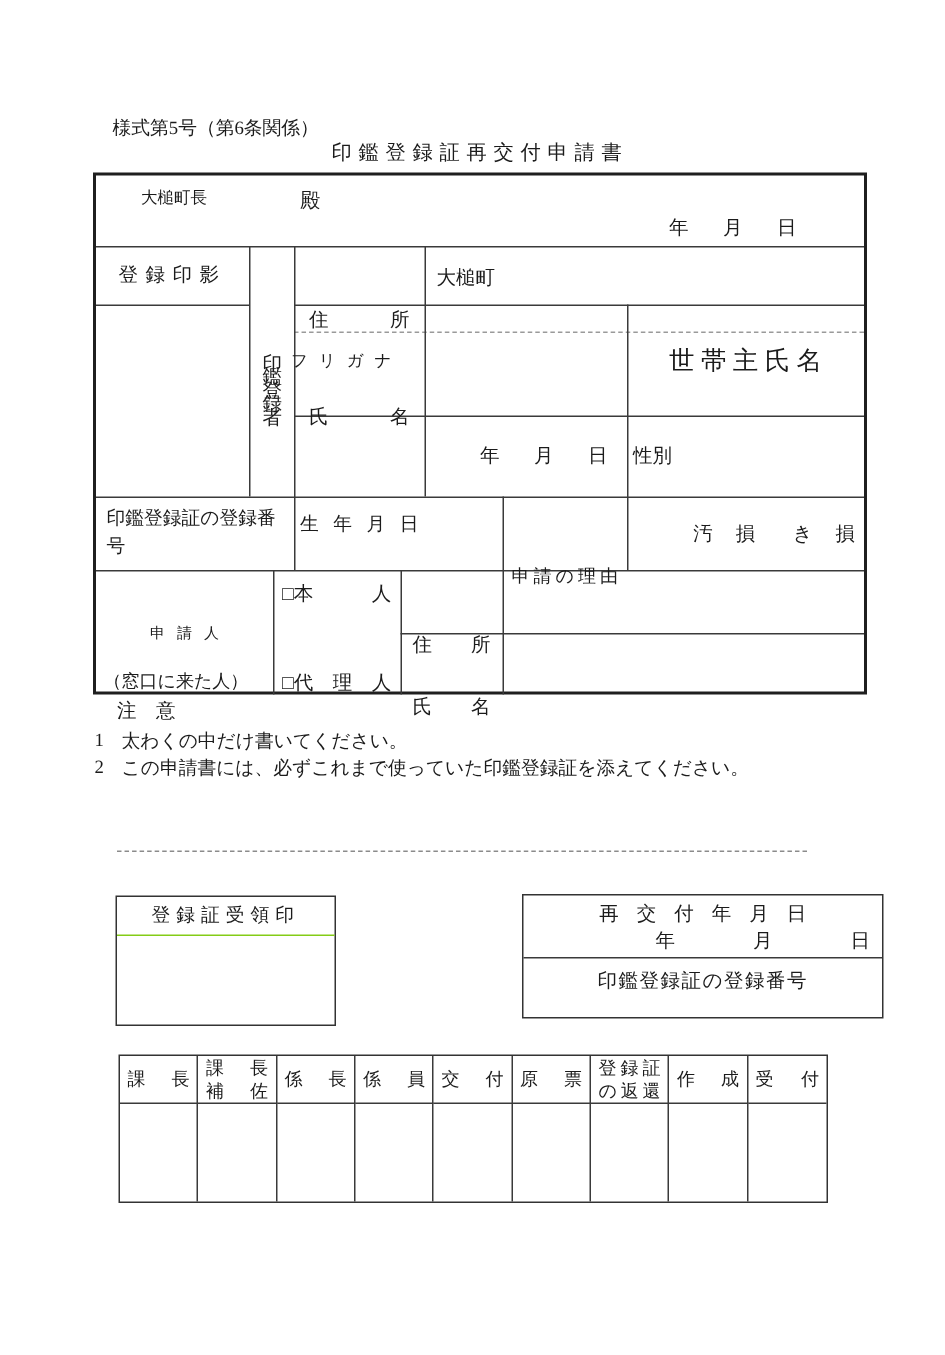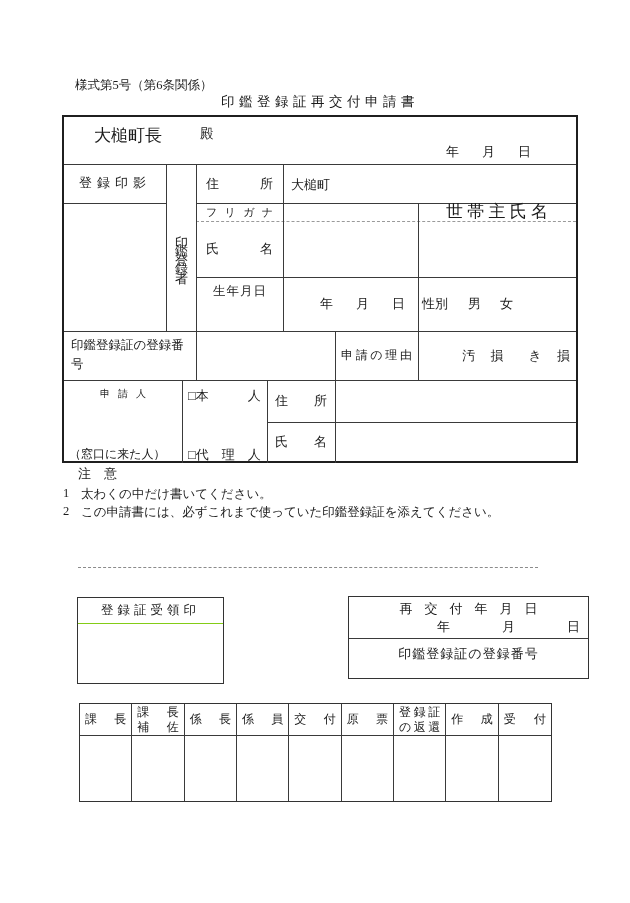--- a/index.html
+++ b/index.html
@@ -4,21 +4,21 @@
 <style>
   * { margin:0; padding:0; box-sizing:border-box; }
   html,body { background:#ffffff; }
   .page {
     position:relative; width:630px; height:903px; background:#ffffff;
     font-family:"Liberation Serif","DejaVu Serif",serif;
     color:#1b1b1b; overflow:hidden;
   }
   .abs { position:absolute; }
   .t { position:absolute; white-space:pre; font-size:13px; line-height:1.2; }
-  .jl { text-align:justify; text-align-last:justify; white-space:normal; }
+  .jl { text-align:justify; text-align-last:justify; white-space:normal;margin-top:29px; }
   .hline { position:absolute; height:1px; background:#3a3a3a; }
   .vline { position:absolute; width:1px; background:#3a3a3a; }
   .hline.dash { background:none; border-top:1px dashed #9a9a9a; height:0; }
 
   .form-number { left:75px; top:78px; font-size:12.5px; }
   .page-title { left:62px; top:94px; width:516px; text-align:center;
                 font-size:13.5px; letter-spacing:4.5px; }
 
   .main-table { left:62px; top:115px; width:516px; height:348px;
                 border:2px solid #1f1f1f; }
@@ -85,44 +85,43 @@
     <div class="hline" style="left:203px;top:305px;width:309px"></div>
 
     <div class="vline" style="left:102px;top:47px;height:167px"></div>
     <div class="vline" style="left:132px;top:47px;height:216px"></div>
     <div class="vline" style="left:219px;top:47px;height:167px"></div>
     <div class="vline" style="left:354px;top:86px;height:177px"></div>
     <div class="vline" style="left:271px;top:214px;height:132px"></div>
     <div class="vline" style="left:118px;top:263px;height:83px"></div>
     <div class="vline" style="left:203px;top:263px;height:83px"></div>
 
-    <div class="t" style="left:30px;top:9px;font-size:17px">大槌町長</div>
+    <div class="t" style="left:30px;top:9px;font-size:11px">大槌町長</div>
     <div class="t" style="left:136px;top:9px;font-size:13.5px">殿</div>
     <div class="t" style="left:250px;top:27px;width:222px;text-align:right;letter-spacing:5px">年　月　日</div>
 
     <div class="t" style="left:0;top:58px;width:102px;text-align:center;letter-spacing:5px">登録印影</div>
     <div class="abs" style="left:0;top:87px;width:102px;height:127px"></div>
 
     <div class="vertical-label">印鑑登録者</div>
 
     <div class="t jl" style="left:132px;top:47px;width:87px;height:39px;line-height:39px;padding:0 10px">住所</div>
     <div class="t" style="left:227px;top:60px">大槌町</div>
 
-    <div class="t jl" style="left:132px;top:86px;width:87px;height:18px;line-height:18px;padding:0 10px;font-size:11px">フリガナ</div>
+    <div class="t jl" style="left:120px;top:86px;width:87px;height:18px;line-height:18px;padding:0 10px;font-size:11px">フリガナ</div>
     <div class="abs" style="left:219px;top:87px;width:135px;height:17px"></div>
     <div class="t jl" style="left:354px;top:86px;width:158px;height:18px;line-height:17px;padding:0 28px;font-size:17px">世帯主氏名</div>
     <div class="abs" style="left:354px;top:105px;width:158px;height:55px"></div>
 
     <div class="t jl" style="left:132px;top:104px;width:87px;height:56px;line-height:56px;padding:0 10px">氏名</div>
     <div class="abs" style="left:219px;top:105px;width:135px;height:55px"></div>
 
-    <div class="t jl" style="left:132px;top:147px;width:87px;height:54px;line-height:54px;padding:0 17px;font-size:12.5px">生年月日</div>
+    <div class="t jl" style="left:132px;top:176px;width:87px;height:54px;line-height:54px;padding:0 4px;font-size:12.5px">生年月日</div>
     <div class="t" style="left:219px;top:160px;width:135px;line-height:54px;text-align:right;padding-right:8px;letter-spacing:5px">年　月　日</div>
     <div class="t" style="left:358px;top:160px;line-height:54px">性別</div>
-    <div class="t" style="left:404px;top:160px;line-height:54px;letter-spacing:3px">男　女</div>
 
     <div class="t" style="left:0;top:214px;width:132px;height:49px;padding:5px 7px 0;font-size:12.5px;line-height:19px;white-space:normal">印鑑登録証の登録番号</div>
     <div class="abs" style="left:132px;top:215px;width:139px;height:47px"></div>
     <div class="t jl" style="left:271px;top:214px;width:83px;height:49px;line-height:49px;padding:0 6px;font-size:12px">申請の理由</div>
     <div class="t" style="left:354px;top:214px;width:158px;line-height:49px;text-align:right;letter-spacing:6px">汚 損　き 損</div>
 
     <div class="t jl" style="left:0;top:271px;width:118px;padding:0 36px;font-size:10px">申請人</div>
     <div class="t" style="left:5px;top:330px;font-size:12px">（窓口に来た人）</div>
 
     <div class="t" style="left:124px;top:271px"><span>□</span><span>本　　　人</span></div>

